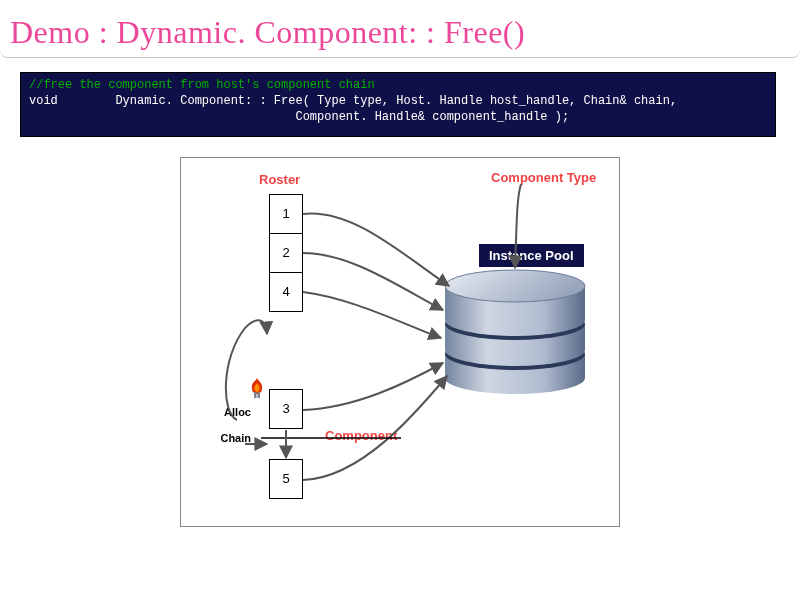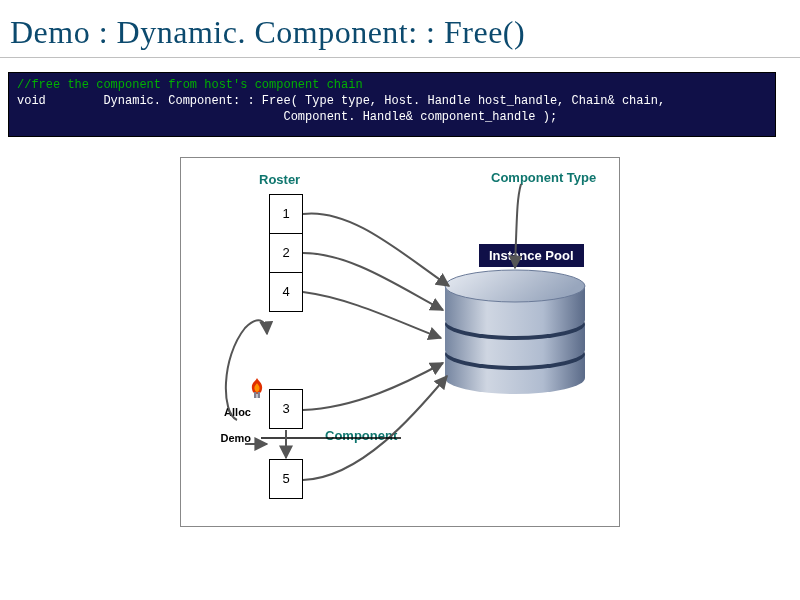--- a/index.html
+++ b/index.html
@@ -6,28 +6,29 @@
   body {
     width: 800px;
     height: 600px;
     background: #ffffff;
     font-family: Georgia, 'Times New Roman', serif;
     position: relative;
     overflow: hidden;
   }
   .title {
     font-size: 32px;
-    color: #0c4a6e;
+    color: #ec4899;
     padding: 14px 10px 6px 10px;
     font-weight: normal;
     border-bottom: 1px solid #c0c0c0;
     letter-spacing: 0.5px;
+    border-radius: 8px;
   }
   .codebox {
-    margin: 14px 24px 0 8px;
+    margin: 14px 24px 0 20px;
     background: #101048;
     color: #ffffff;
     border: 1px solid #000;
     font-family: 'Courier New', monospace;
     font-size: 12px;
     padding: 4px 8px 10px 8px;
     line-height: 1.35;
     white-space: pre;
   }
   .codebox .comment { color: #00b000; }
@@ -37,21 +38,21 @@
     height: 370px;
     border: 1px solid #888;
     position: relative;
     background: #fff;
     font-family: Arial, Helvetica, sans-serif;
   }
   .lbl {
     position: absolute;
     font-size: 13px;
     font-weight: bold;
-    color: #0f766e;
+    color: #ef4444;
     white-space: nowrap;
   }
   .roster-col {
     position: absolute;
     left: 88px;
     top: 36px;
     width: 34px;
   }
   .cell {
     width: 34px;
@@ -95,21 +96,21 @@
 
 <div class="diagram-wrap">
 
   <div class="lbl" style="left:78px; top:14px;">Roster</div>
   <div class="lbl" style="left:310px; top:12px;text-align:center;">Component Type</div>
   <div class="lbl" style="left:298px; top:86px; background:#101048; color:#fff; padding:4px 10px; font-weight:bold;">Instance Pool</div>
   <div class="lbl" style="left:144px; top:270px;">Component</div>
 
   <div class="alloc-free">
     <div class="af-alloc">Alloc</div>
-    <div>Demo</div>
+    <div>Chain</div>
   </div>
 
   <div class="roster-col">
     <div class="cell first">1</div>
     <div class="cell">2</div>
     <div class="cell">4</div>
   </div>
 
   <div class="cell detached" style="left:88px; top:232px;">3</div>
 

